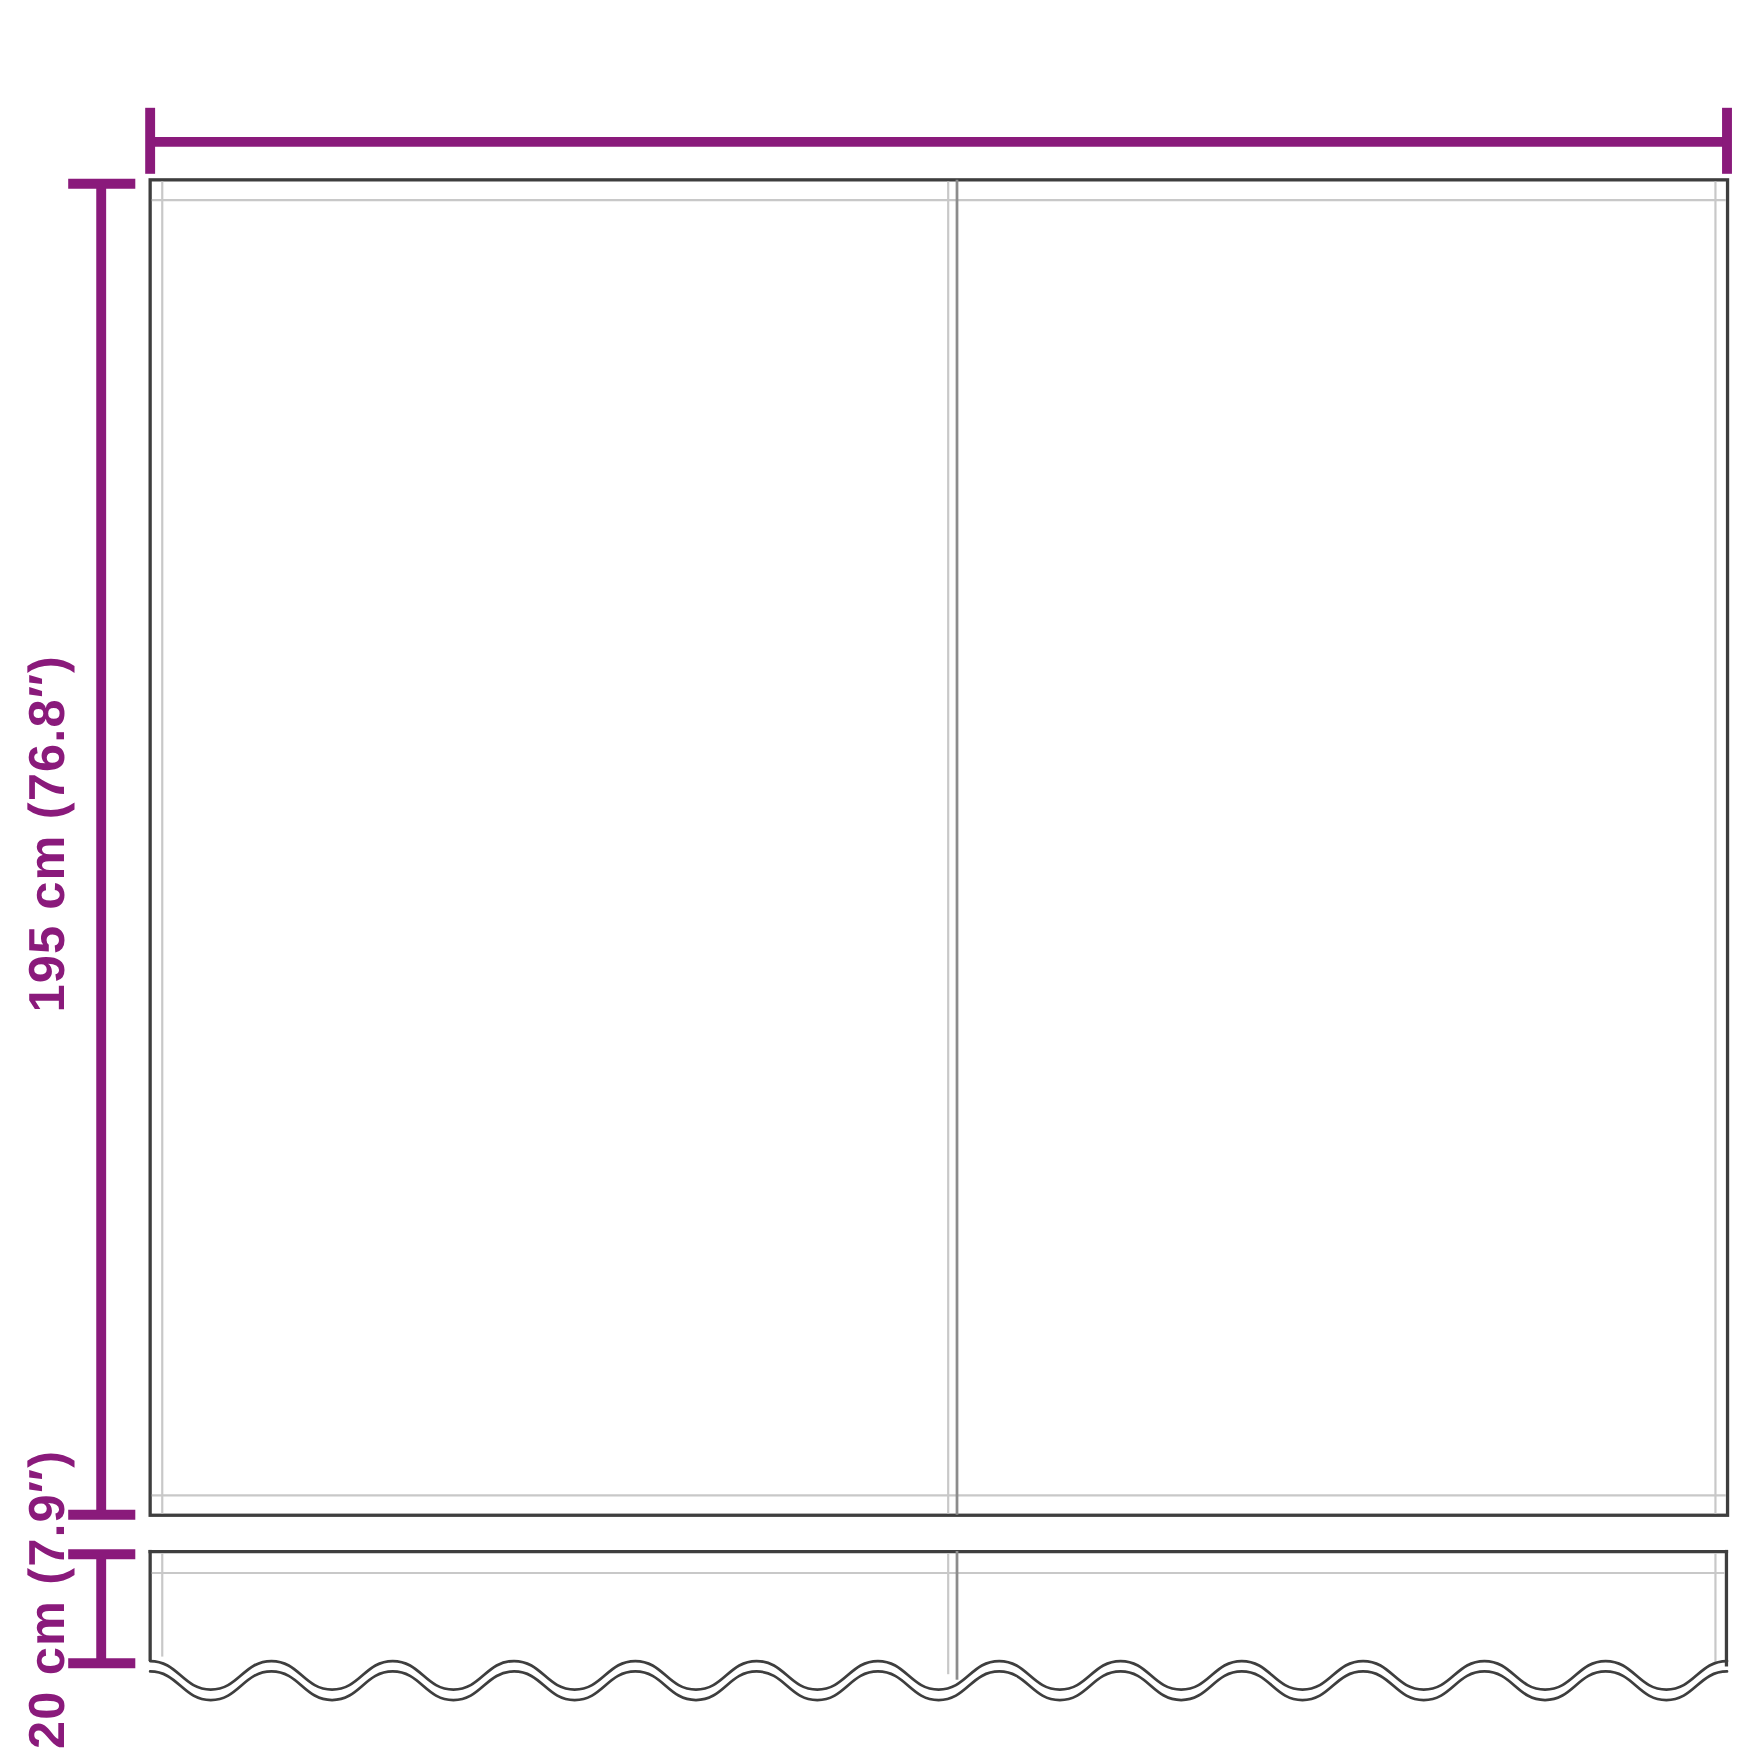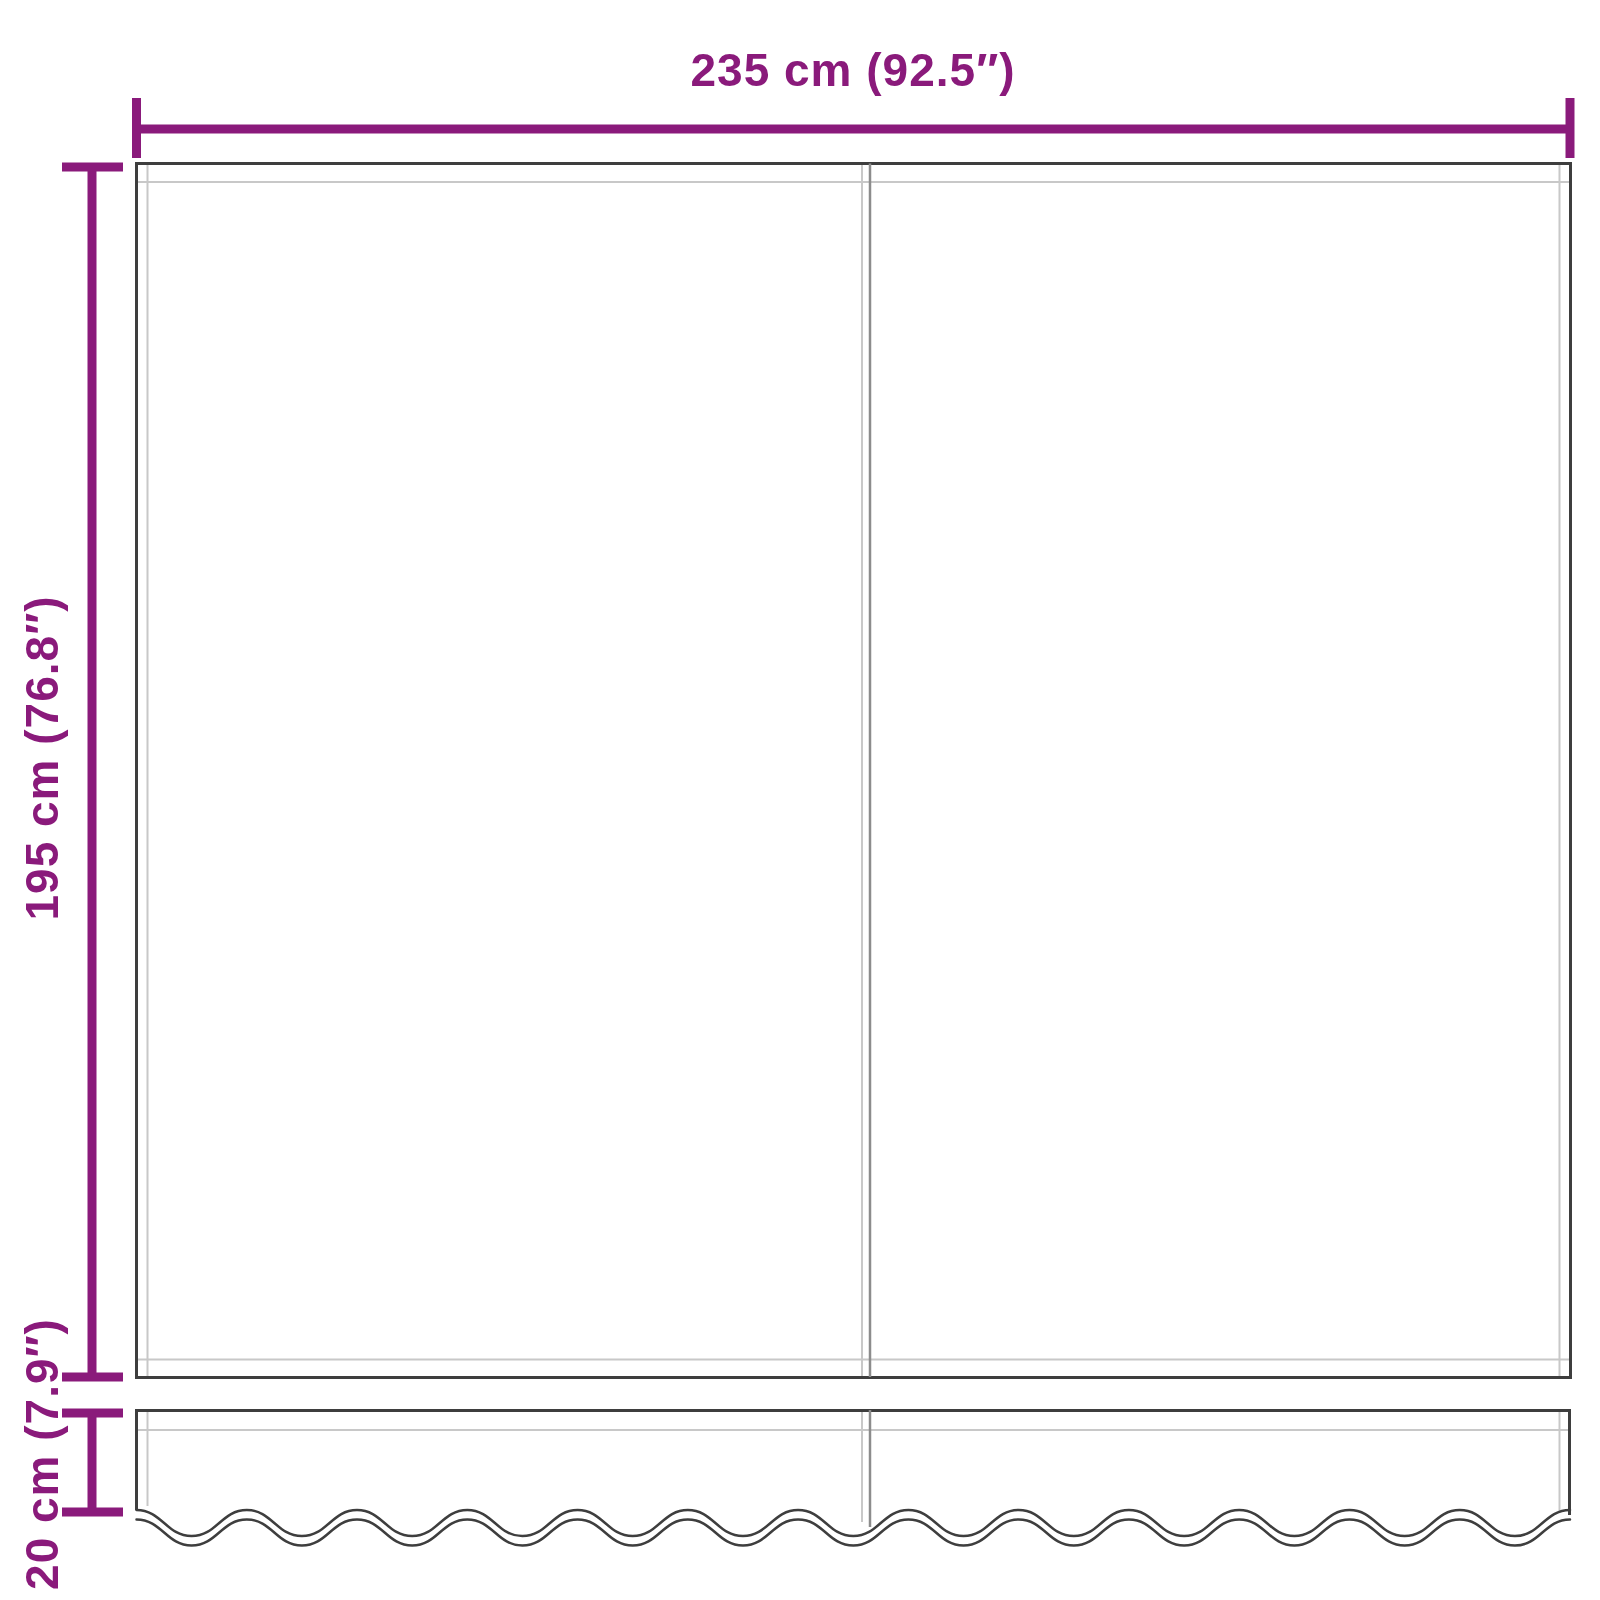--- a/index.html
+++ b/index.html
@@ -85,18 +85,17 @@
       <line class="stroke-light w2" x1="138" y1="1430" x2="1568" y2="1430"></line>
       <line class="stroke-light w2" x1="147.5" y1="1412" x2="147.5" y2="1506"></line>
       <line class="stroke-light w2" x1="1559.5" y1="1412" x2="1559.5" y2="1511"></line>
       <line class="stroke-light w2" x1="862" y1="1412" x2="862" y2="1522"></line>
       <line class="stroke-seam w25" x1="870" y1="1410" x2="870" y2="1527"></line>
       <path class="stroke-dark w25 wave" d="M 136.5 1510.0 C 161.9 1510.0, 166.3 1536.0, 191.6 1536.0 C 217.0 1536.0, 221.4 1510.0, 246.8 1510.0 C 272.1 1510.0, 276.5 1536.0, 301.9 1536.0 C 327.3 1536.0, 331.7 1510.0, 357.0 1510.0 C 382.4 1510.0, 386.8 1536.0, 412.2 1536.0 C 437.5 1536.0, 441.9 1510.0, 467.3 1510.0 C 492.7 1510.0, 497.1 1536.0, 522.4 1536.0 C 547.8 1536.0, 552.2 1510.0, 577.6 1510.0 C 602.9 1510.0, 607.3 1536.0, 632.7 1536.0 C 658.1 1536.0, 662.5 1510.0, 687.8 1510.0 C 713.2 1510.0, 717.6 1536.0, 743.0 1536.0 C 768.3 1536.0, 772.8 1510.0, 798.1 1510.0 C 823.5 1510.0, 827.9 1536.0, 853.3 1536.0 C 878.6 1536.0, 883.0 1510.0, 908.4 1510.0 C 933.7 1510.0, 938.2 1536.0, 963.5 1536.0 C 988.9 1536.0, 993.3 1510.0, 1018.7 1510.0 C 1044.0 1510.0, 1048.4 1536.0, 1073.8 1536.0 C 1099.2 1536.0, 1103.6 1510.0, 1128.9 1510.0 C 1154.3 1510.0, 1158.7 1536.0, 1184.1 1536.0 C 1209.4 1536.0, 1213.8 1510.0, 1239.2 1510.0 C 1264.6 1510.0, 1269.0 1536.0, 1294.3 1536.0 C 1319.7 1536.0, 1324.1 1510.0, 1349.5 1510.0 C 1374.8 1510.0, 1379.2 1536.0, 1404.6 1536.0 C 1430.0 1536.0, 1434.4 1510.0, 1459.7 1510.0 C 1485.1 1510.0, 1489.5 1536.0, 1514.9 1536.0 C 1540.2 1536.0, 1544.6 1510.0, 1570.0 1510.0"></path>
       <path class="stroke-dark w25 wave" d="M 136.5 1519.5 C 161.9 1519.5, 166.3 1545.5, 191.6 1545.5 C 217.0 1545.5, 221.4 1519.5, 246.8 1519.5 C 272.1 1519.5, 276.5 1545.5, 301.9 1545.5 C 327.3 1545.5, 331.7 1519.5, 357.0 1519.5 C 382.4 1519.5, 386.8 1545.5, 412.2 1545.5 C 437.5 1545.5, 441.9 1519.5, 467.3 1519.5 C 492.7 1519.5, 497.1 1545.5, 522.4 1545.5 C 547.8 1545.5, 552.2 1519.5, 577.6 1519.5 C 602.9 1519.5, 607.3 1545.5, 632.7 1545.5 C 658.1 1545.5, 662.5 1519.5, 687.8 1519.5 C 713.2 1519.5, 717.6 1545.5, 743.0 1545.5 C 768.3 1545.5, 772.8 1519.5, 798.1 1519.5 C 823.5 1519.5, 827.9 1545.5, 853.3 1545.5 C 878.6 1545.5, 883.0 1519.5, 908.4 1519.5 C 933.7 1519.5, 938.2 1545.5, 963.5 1545.5 C 988.9 1545.5, 993.3 1519.5, 1018.7 1519.5 C 1044.0 1519.5, 1048.4 1545.5, 1073.8 1545.5 C 1099.2 1545.5, 1103.6 1519.5, 1128.9 1519.5 C 1154.3 1519.5, 1158.7 1545.5, 1184.1 1545.5 C 1209.4 1545.5, 1213.8 1519.5, 1239.2 1519.5 C 1264.6 1519.5, 1269.0 1545.5, 1294.3 1545.5 C 1319.7 1545.5, 1324.1 1519.5, 1349.5 1519.5 C 1374.8 1519.5, 1379.2 1545.5, 1404.6 1545.5 C 1430.0 1545.5, 1434.4 1519.5, 1459.7 1519.5 C 1485.1 1519.5, 1489.5 1545.5, 1514.9 1545.5 C 1540.2 1545.5, 1544.6 1519.5, 1570.0 1519.5"></path>
     </g>
   </svg>
 
-  <div class="dim-label horiz" style="left:853px; top:70px;">235 cm (92.5″)</div>
 
   <div class="dim-label rot" style="left:42px; top:758px;">195 cm (76.8″)</div>
 
   <div class="dim-label rot" style="left:42px; top:1454px;">20 cm (7.9″)</div>
 </div>
 
 </body></html>

